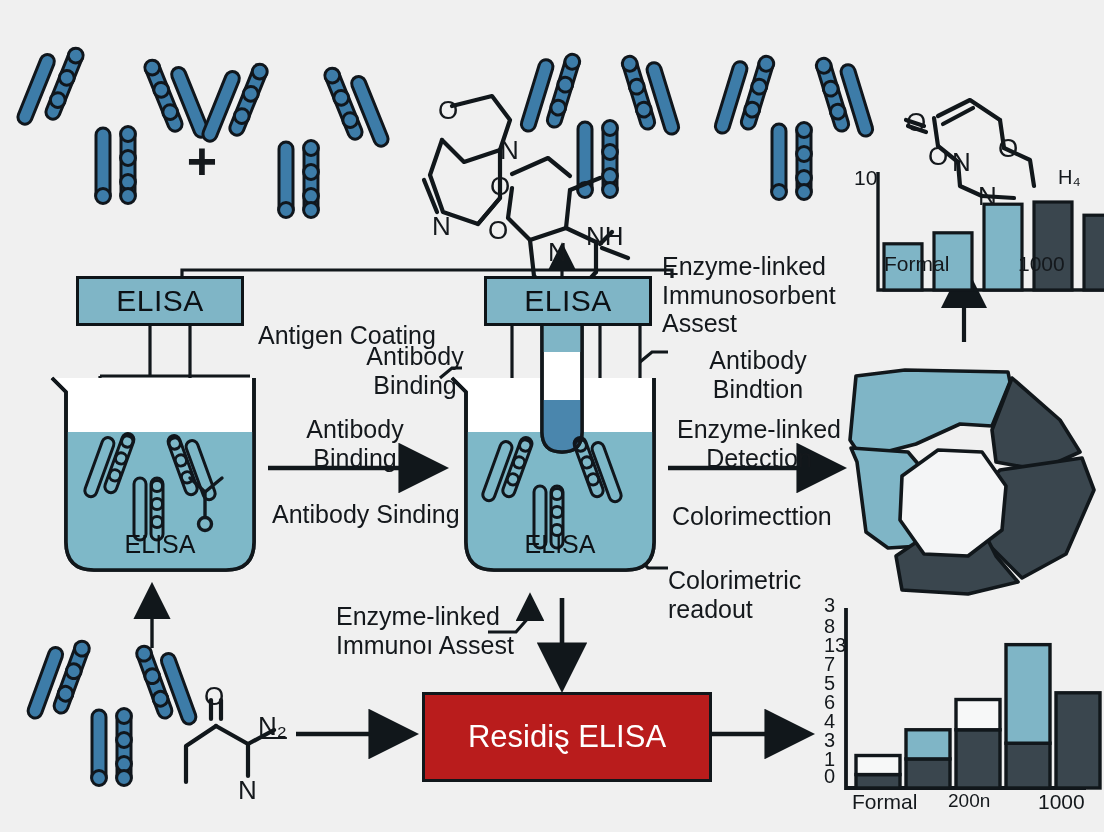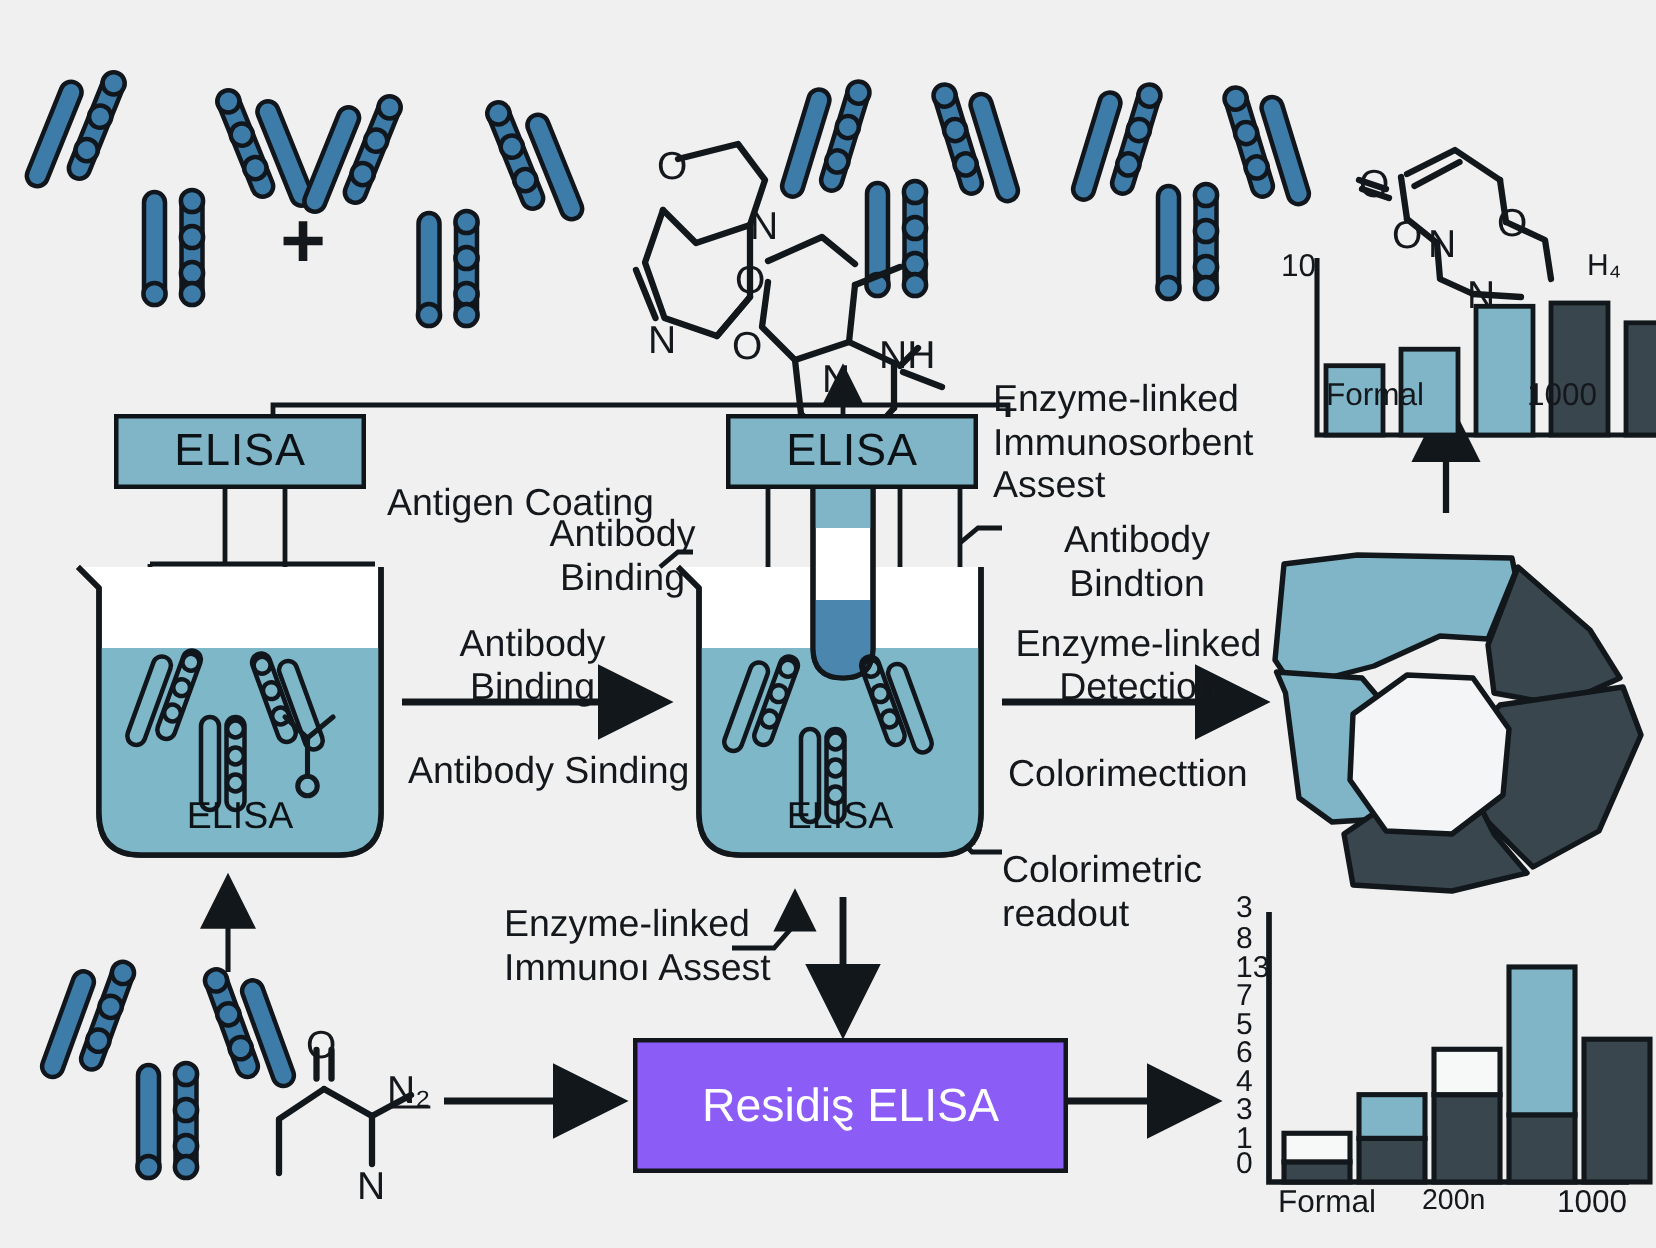--- a/index.html
+++ b/index.html
@@ -25,21 +25,21 @@
     position:absolute;
     background:#7fb5c6;
     border:3px solid #0e1418;
     display:flex;align-items:center;justify-content:center;
     color:#0c1115;
     font-size:30px;
     letter-spacing:.5px;
   }
   .box-dark{
     position:absolute;
-    background:#8b5cf6;
+    background:#b91c1c;
     border:3px solid #11171b;
     display:flex;align-items:center;justify-content:center;
     color:#ffffff;
     font-size:31px;
   }
   .beaker-cap{position:absolute;color:#0d1216;font-size:25px;text-align:center;}
 </style>
 </head>
 <body>
 

